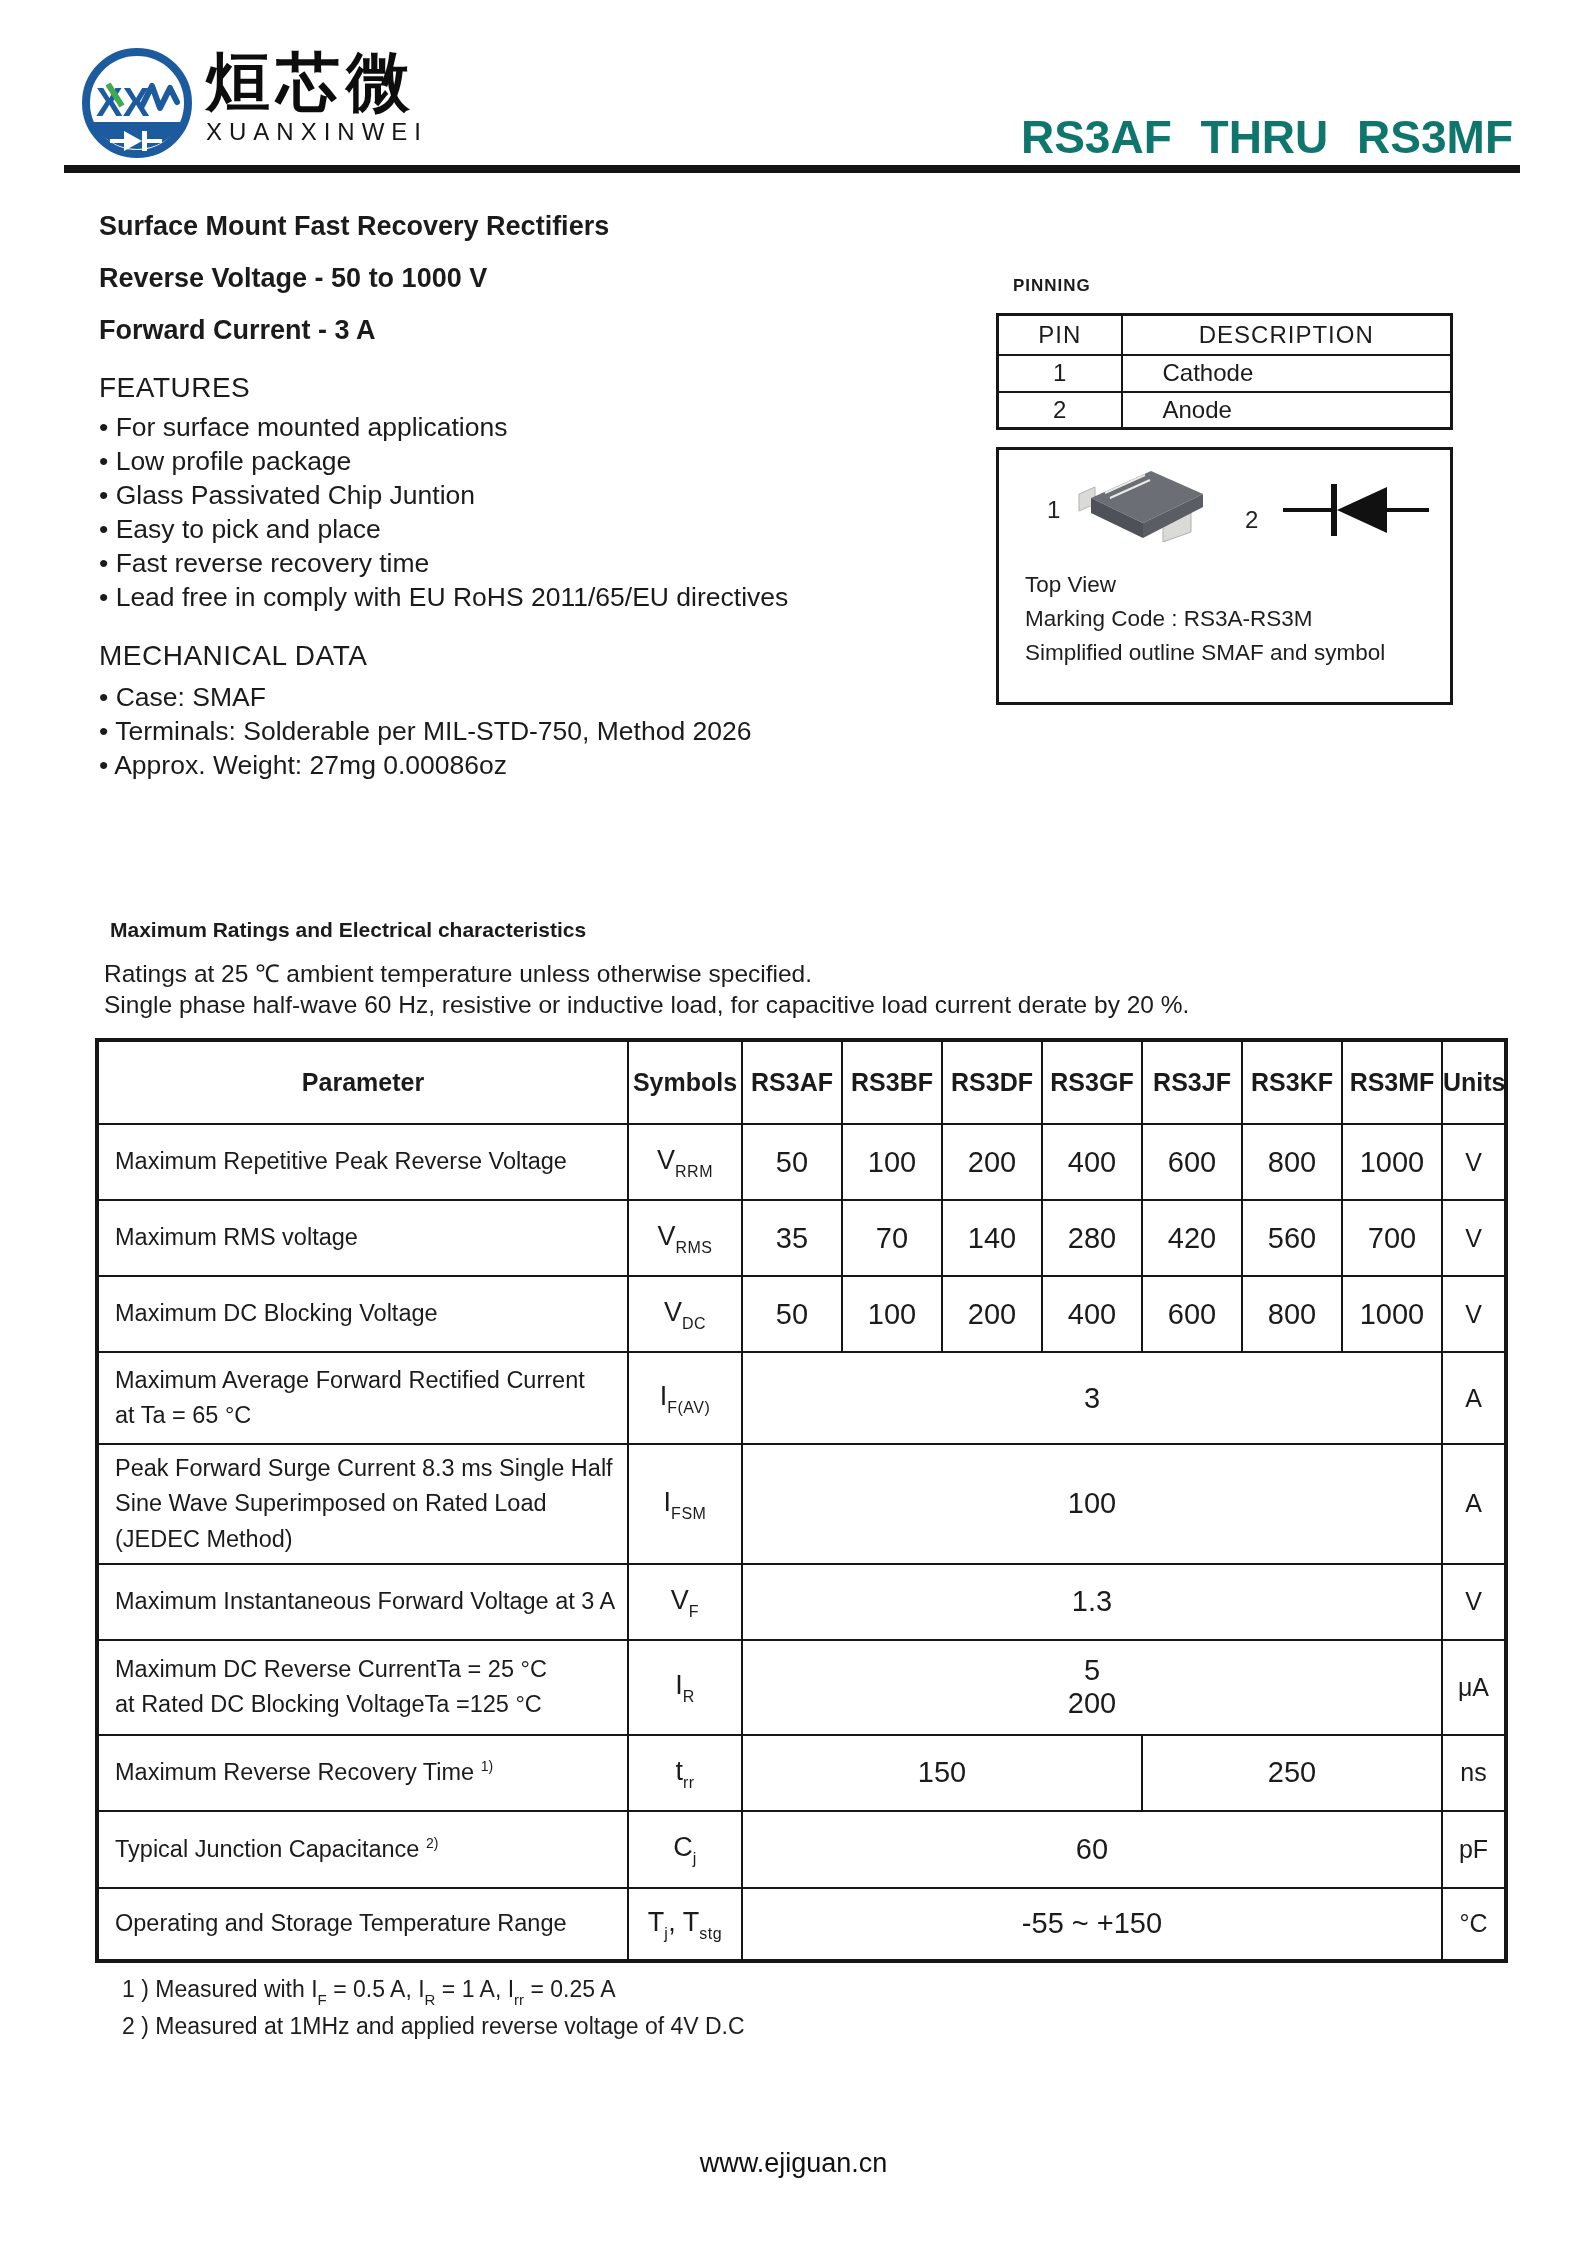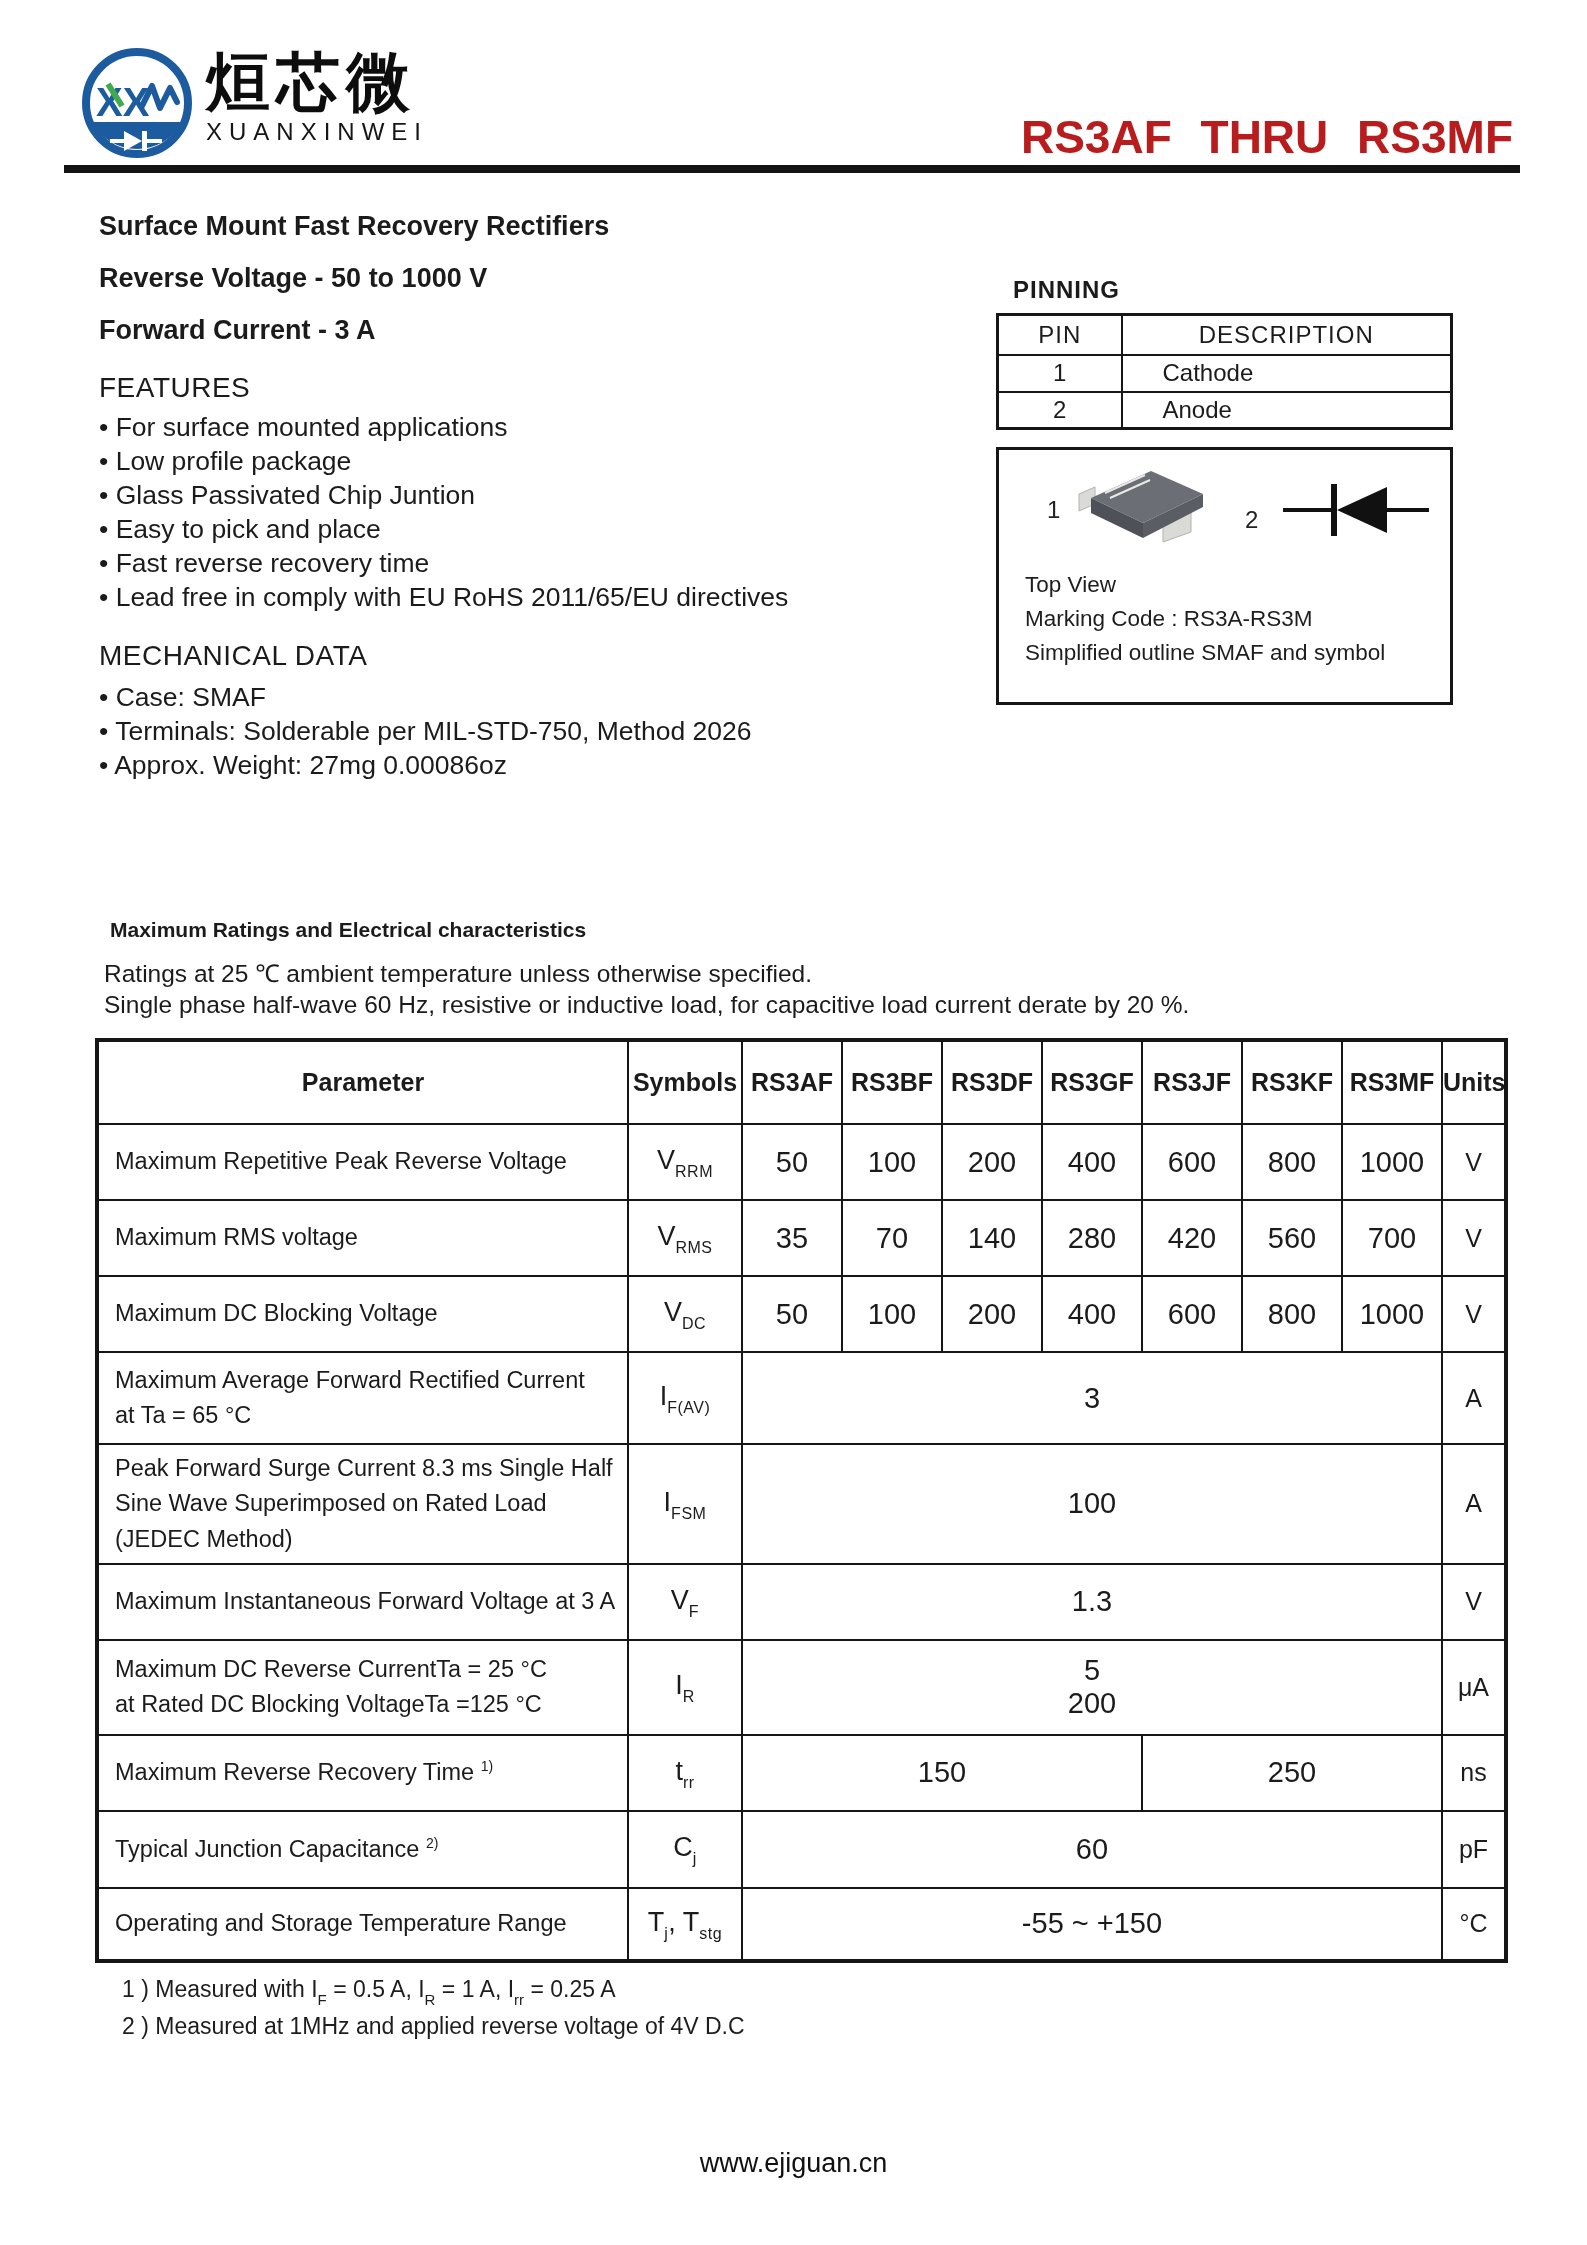--- a/index.html
+++ b/index.html
@@ -11,35 +11,35 @@
     position:relative;
   }
   .page { position:absolute; inset:0; width:1587px; height:2245px; background:#fff; }
 
   
   .logo-wrap { position:absolute; left:78px; top:44px; display:flex; align-items:flex-start; }
   .logo-icon { width:118px; height:118px; }
   .logo-text { margin-left:10px; }
   .logo-cn { font-size:64px; font-weight:bold; letter-spacing:6px; line-height:1.0; margin-top:6px; color:#0d0d0d; }
   .logo-en { font-size:24px; letter-spacing:7px; color:#151515; margin-top:4px; }
-  .doc-title { position:absolute; top:110px; right:74px; font-size:46px; font-weight:bold; word-spacing:16px; color:#b91c1c; }
+  .doc-title { position:absolute; top:110px; right:74px; font-size:46px; font-weight:bold; word-spacing:16px; color:#0f766e; }
   .top-rule { position:absolute; top:165px; left:64px; width:1456px; height:8px; background:#141414; }
 
   
   .intro { position:absolute; left:99px; top:200px; font-size:27px; font-weight:bold; line-height:52px; }
   .sec-heading { position:absolute; font-size:28px; font-weight:normal; letter-spacing:0.5px; }
   .features-heading { left:99px; top:372px; }
   .bullet-list { position:absolute; left:99px; font-size:26.5px; line-height:34px; }
   .features-list { top:410px; }
   .mech-heading { left:99px; top:640px; }
   .mech-list { top:680px; }
   .bullet::before { content:"• "; }
 
   
-  .pinning-heading { position:absolute; left:1013px; top:276px; font-size:24px; font-weight:bold; letter-spacing:1px; }
+  .pinning-heading { position:absolute; left:1013px; top:276px; font-size:17px; font-weight:bold; letter-spacing:1px; }
   .pin-table { position:absolute; left:996px; top:313px; width:457px; border-collapse:collapse; table-layout:fixed; border:3px solid #161616; }
   .pin-table th, .pin-table td { border:2px solid #161616; font-weight:normal; }
   .pin-table th { font-size:24px; height:40px; letter-spacing:1px; }
   .pin-table td { font-size:24px; height:37px; }
   .pin-col-num { width:124px; text-align:center; }
   .pin-desc { text-align:left; padding-left:40px; }
   .pin-desc-header { text-align:center; }
 
   
   .pkg-box { position:absolute; left:996px; top:447px; width:457px; height:258px; border:3px solid #161616; background:#fff; }

